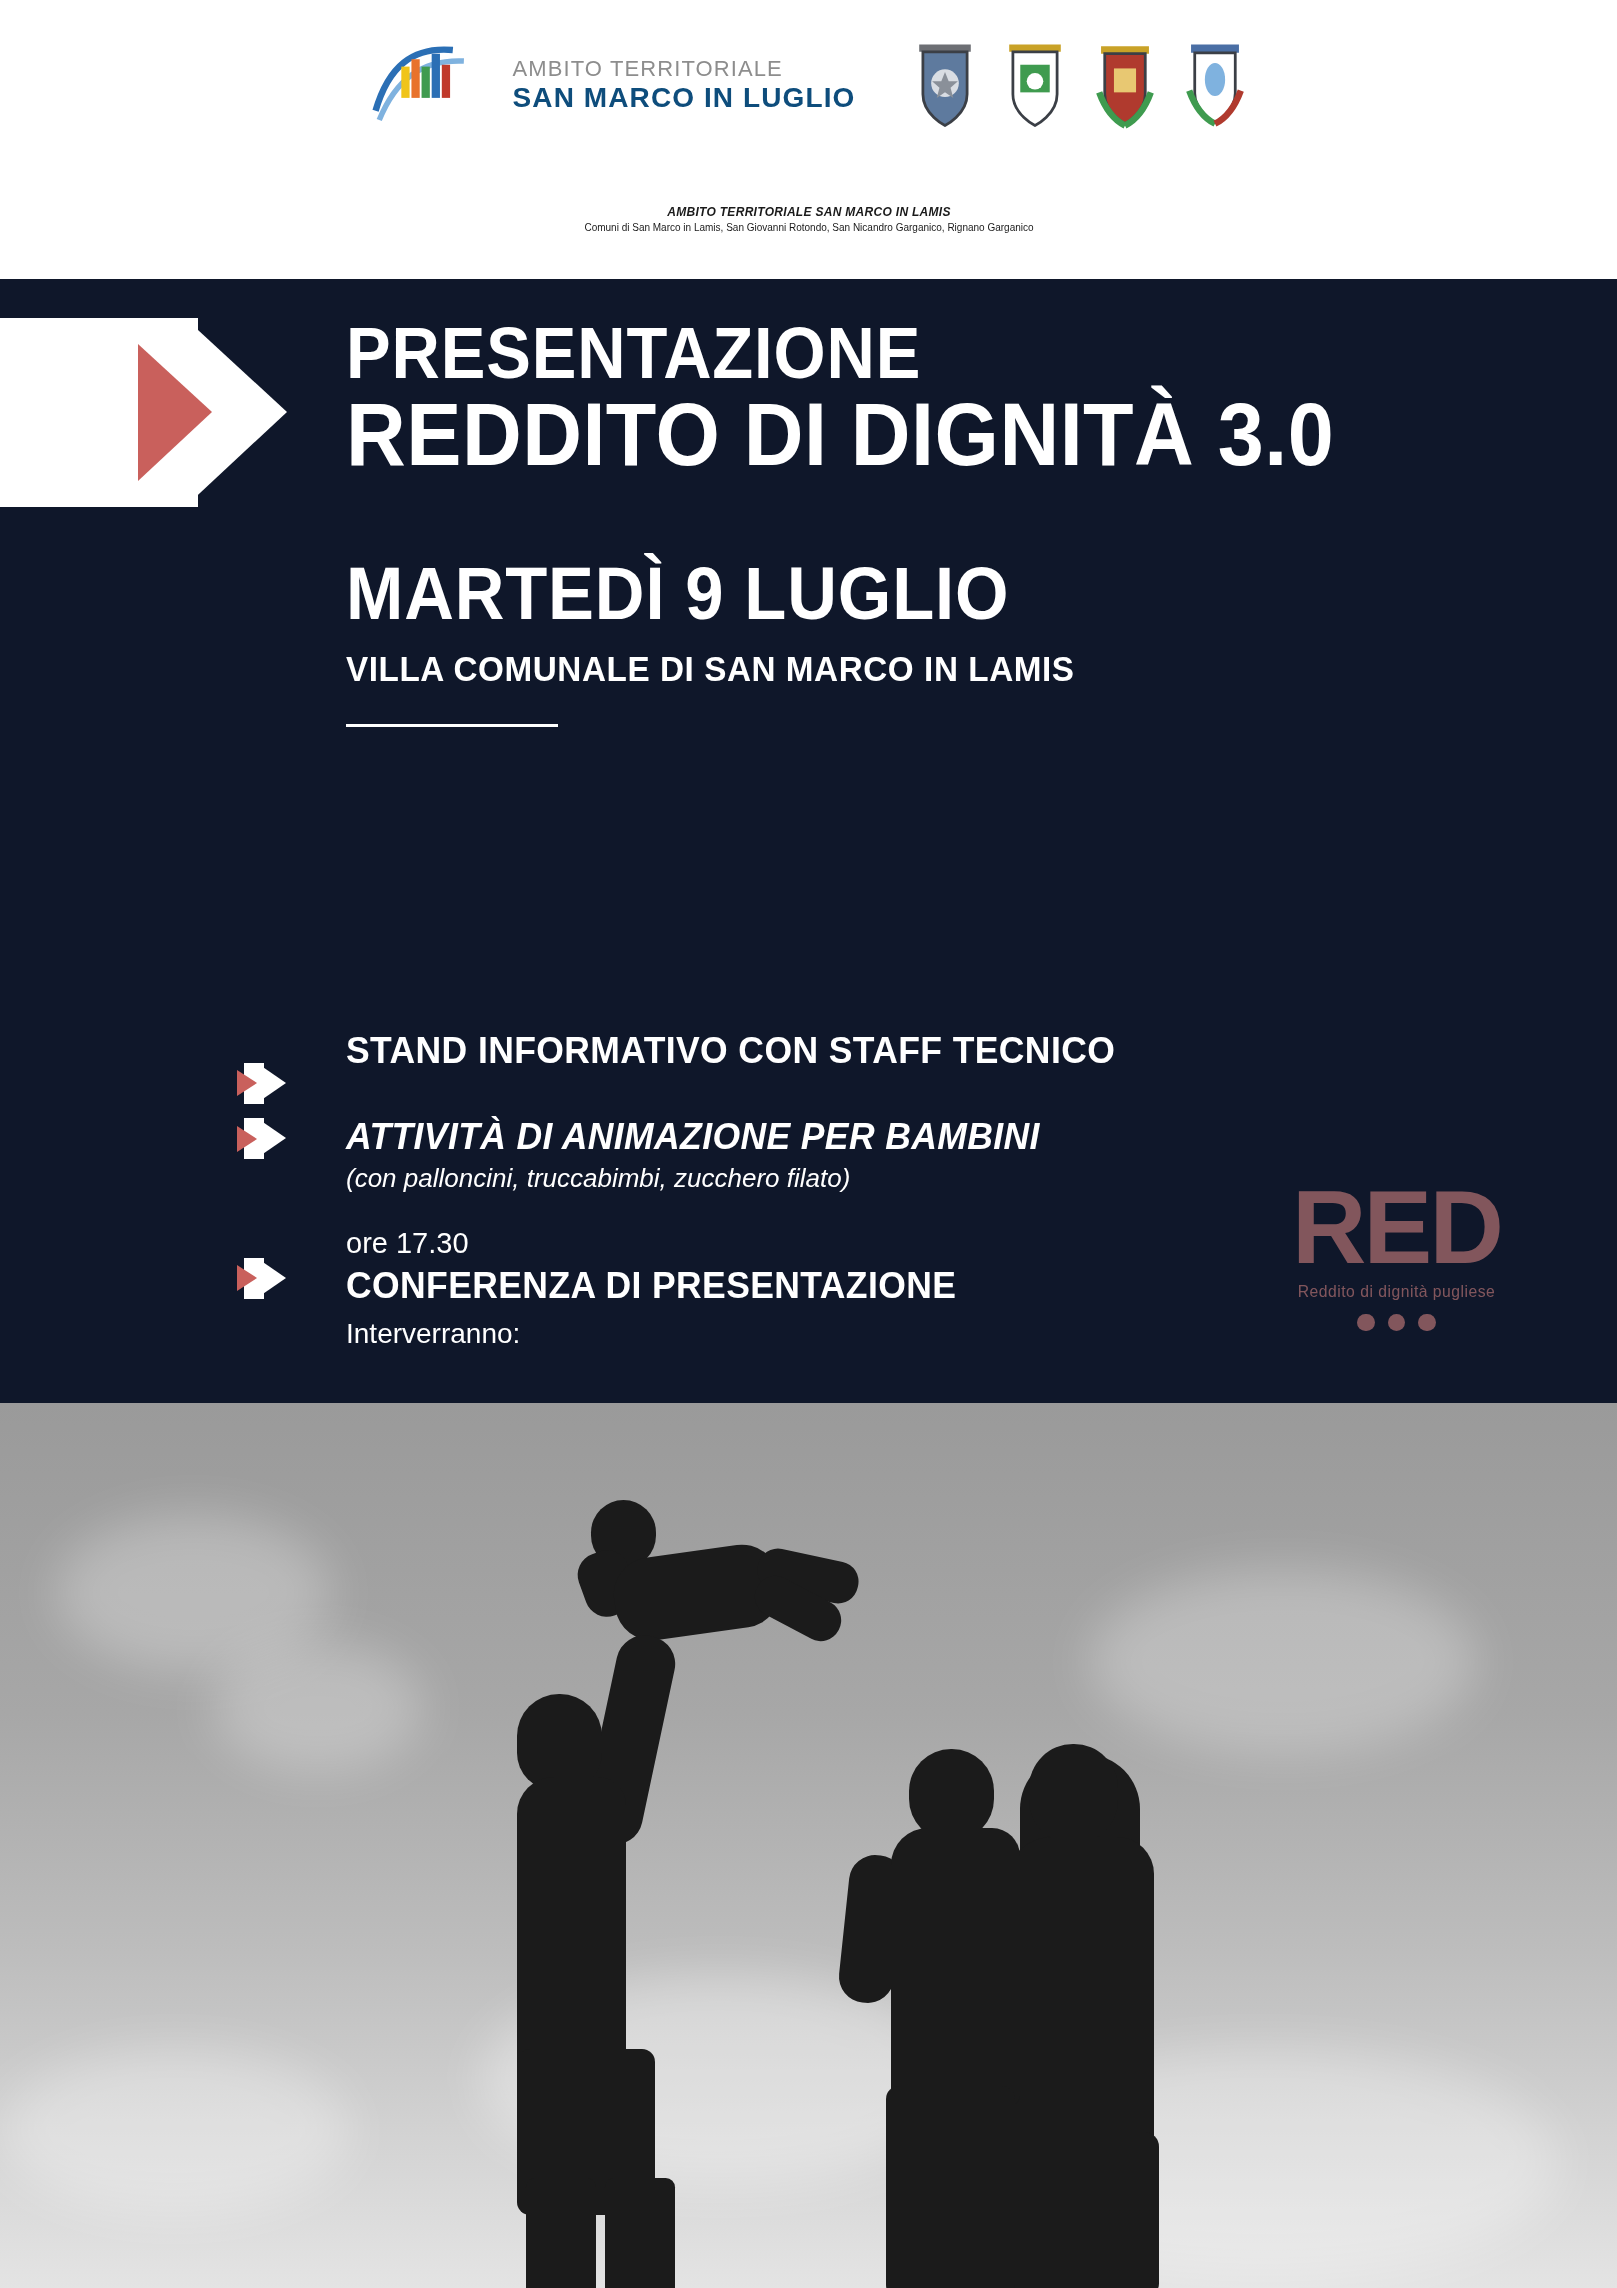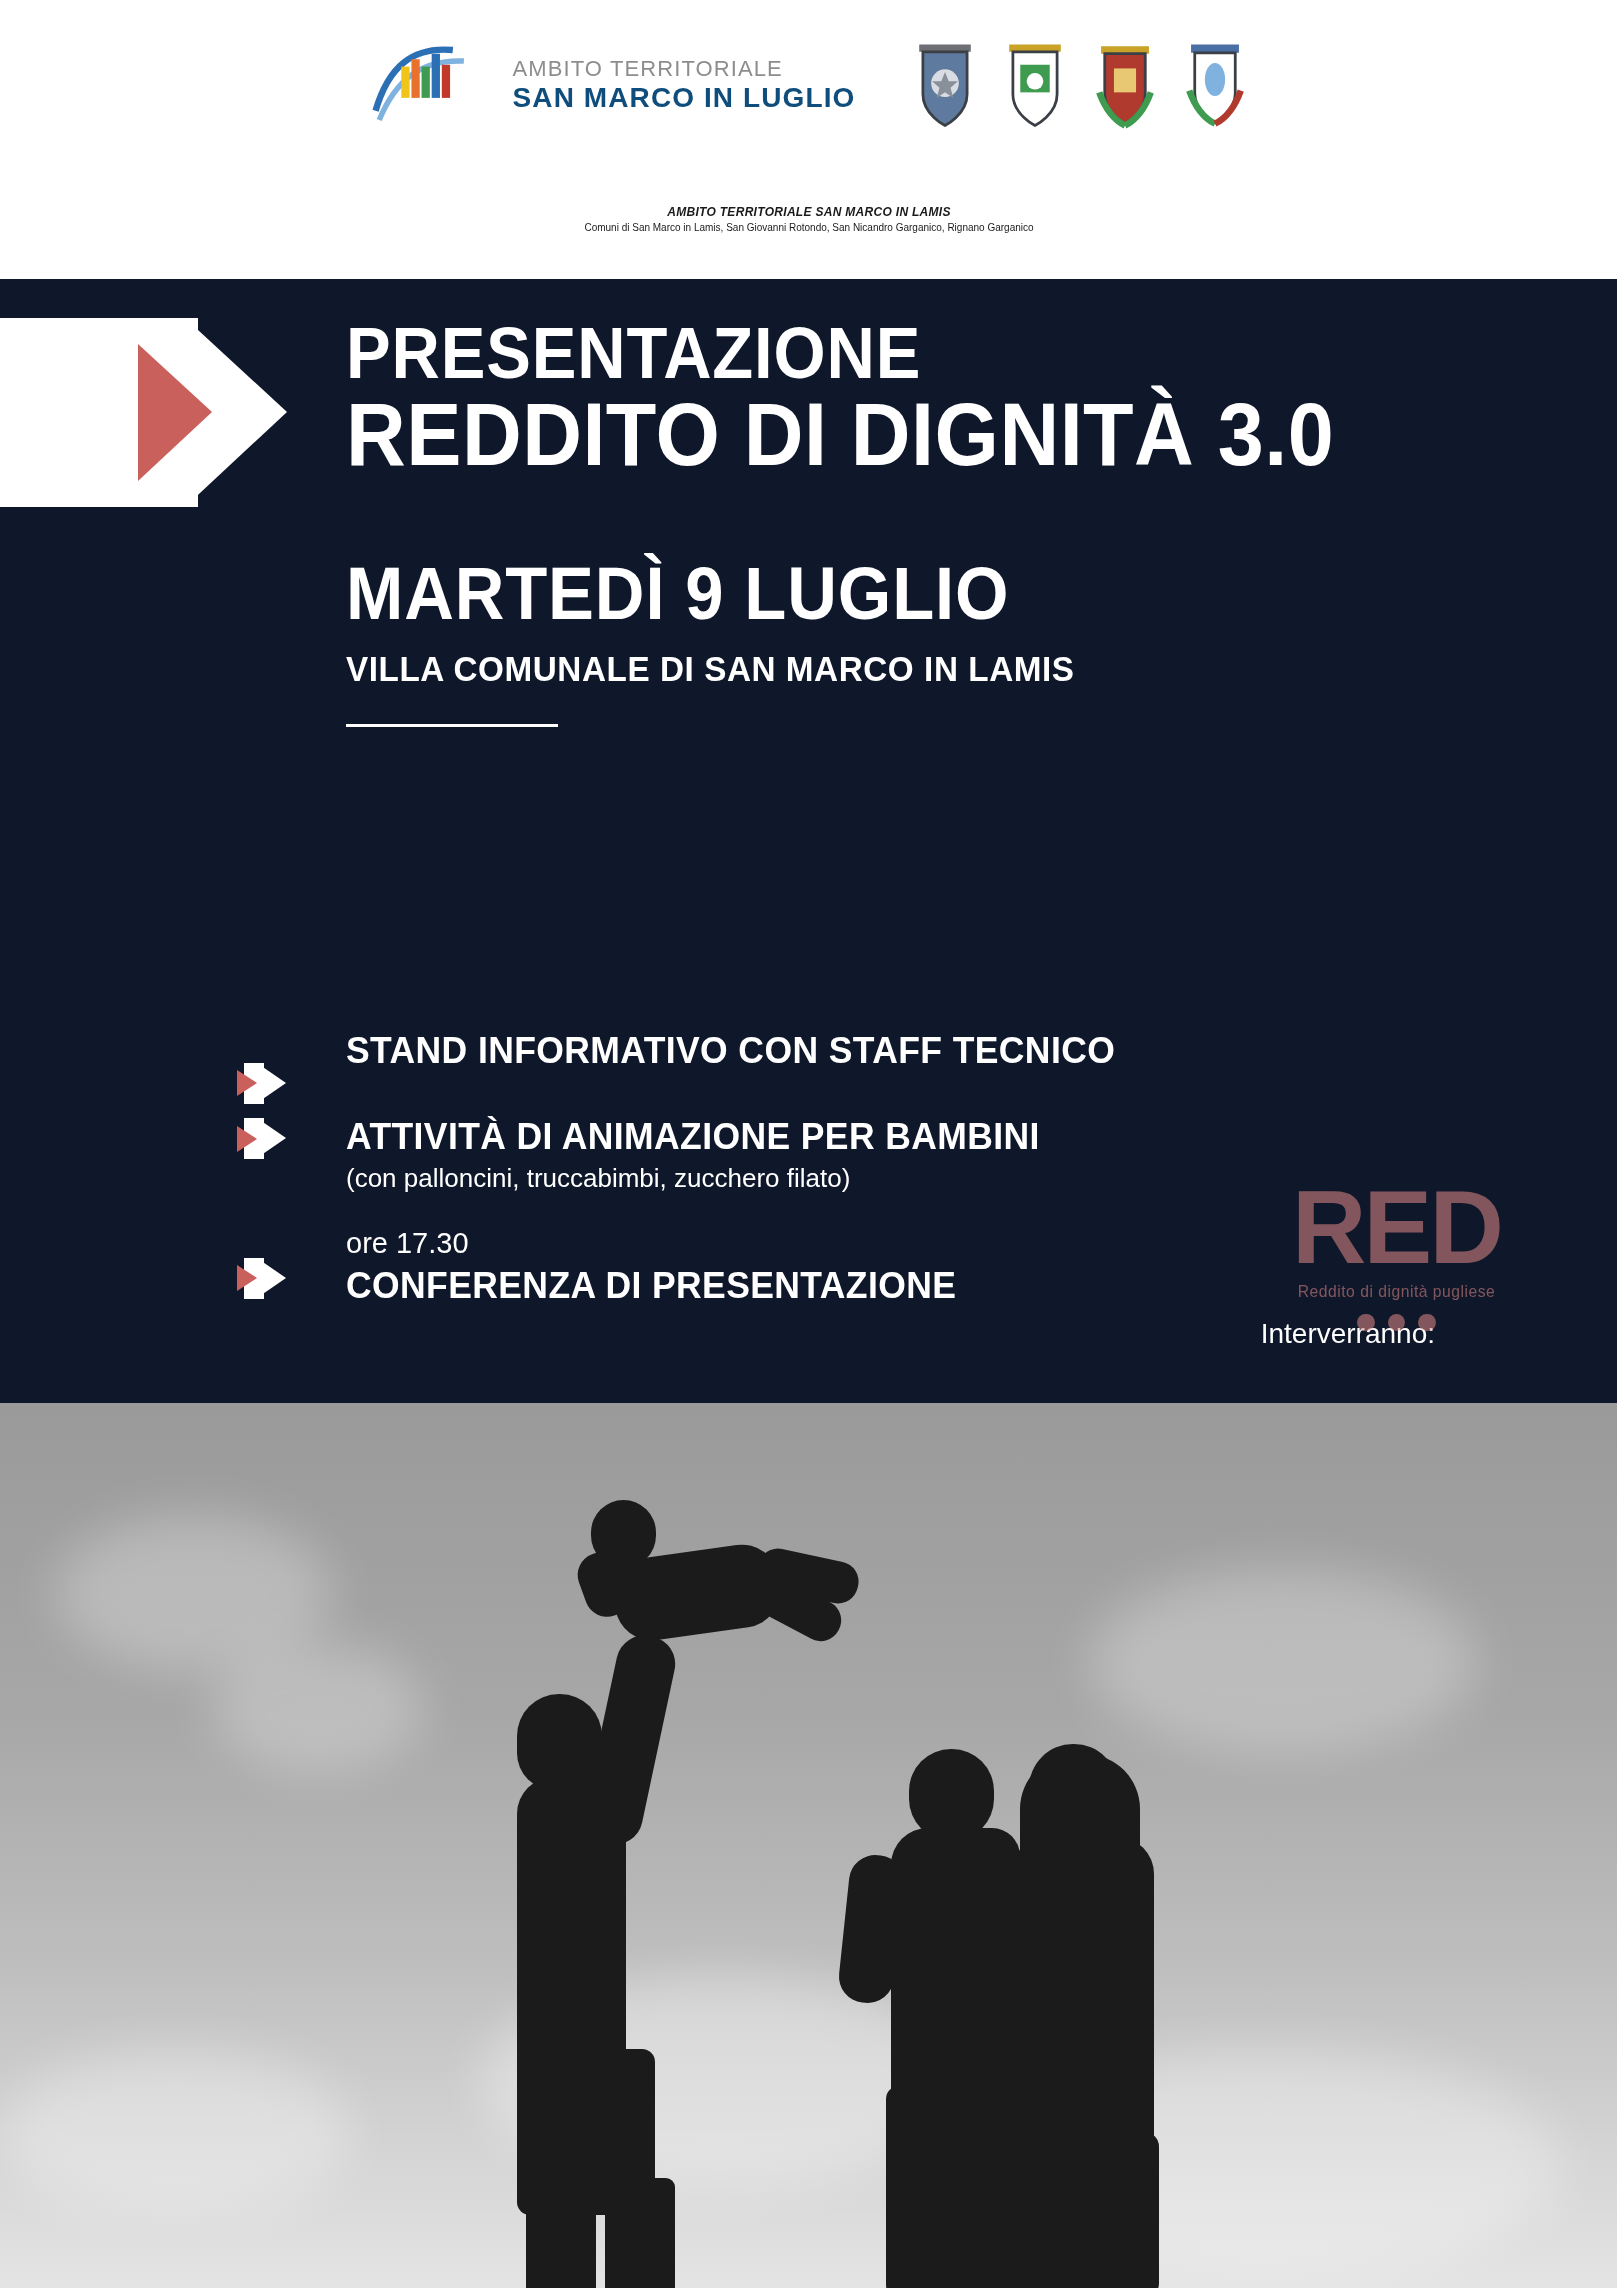--- a/index.html
+++ b/index.html
@@ -241,21 +241,20 @@
   .item-note {
     color: #ffffff;
     font-size: 26px;
     margin-top: 3.7px;
   }
   .speakers {
     color: #ffffff;
     font-size: 28px;
     line-height: 1.34;
     margin-top: 7.4px;
-    text-align: right;
   }
 
   
   .red-logo {
     position: absolute;
     right: 83px;
     bottom: 72px;
     width: 277px;
     text-align: center;
     opacity: 0.55;
@@ -426,21 +425,21 @@
 
     <div class="item">
       <div class="chev">
         <div class="c-bar"></div>
           <div class="c-tip"></div>
           <div class="c-notch"></div>
       </div>
       <div class="item-big">STAND INFORMATIVO CON STAFF TECNICO</div>
     </div>
 
-    <div class="item" style="margin-top:44px;">
+    <div class="item" style="margin-top:44px;font-style:italic;">
       <div class="chev" style="top:1.8px;">
         <div class="c-bar"></div>
           <div class="c-tip"></div>
           <div class="c-notch"></div>
       </div>
       <div class="item-big">ATTIVITÀ DI ANIMAZIONE PER BAMBINI</div>
       <div class="item-note">(con palloncini, truccabimbi, zucchero filato)</div>
     </div>
 
     <div class="item" style="">

